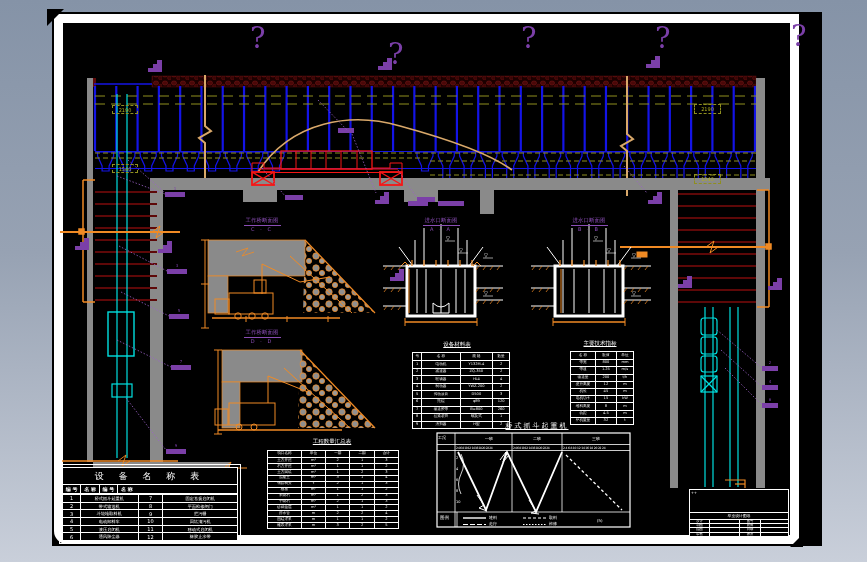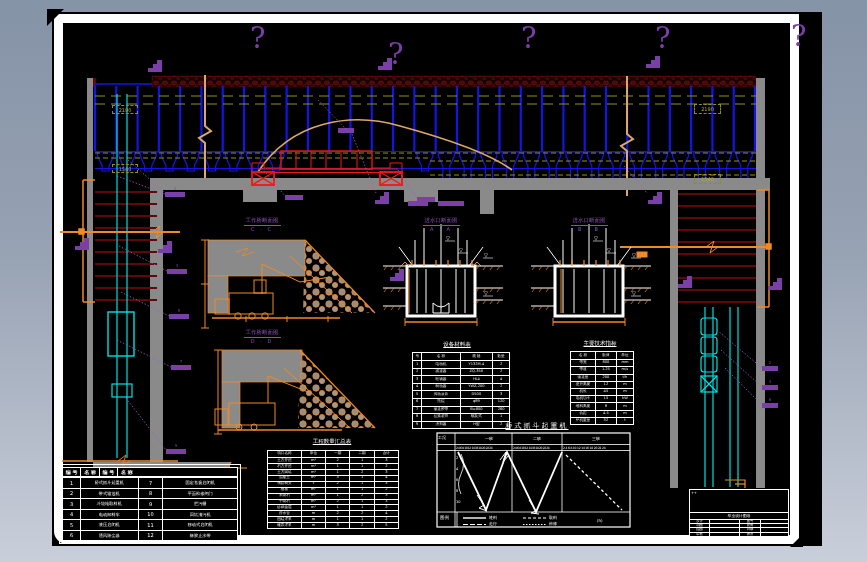--- a/index.html
+++ b/index.html
@@ -808,20 +808,21 @@
   <div class="abs optxt" style="left:563px;top:445.5px;width:66px;font-size:3px;letter-spacing:-0.2px">2 4 6 8 10 12 14 16 18 20 22 24</div>
   <div class="abs" style="left:456px;top:453px;width:5px;font-size:3.5px;line-height:11px;color:#fff;word-break:break-all;white-space:normal">2 4 6 8 10</div>
   <div class="abs optxt" style="left:440px;top:515px;width:16px;font-size:4.5px">图例</div>
   <div class="abs optxt" style="left:489px;top:514.5px;font-size:4px">堆料</div>
   <div class="abs optxt" style="left:549px;top:514.5px;font-size:4px">取料</div>
   <div class="abs optxt" style="left:489px;top:521px;font-size:4px">走行</div>
   <div class="abs optxt" style="left:549px;top:521px;font-size:4px">检修</div>
   <div class="abs optxt" style="left:597px;top:518px;font-size:4px">(h)</div>
 
   <div class="abs eqt">
+    <div class="eqtitle">设 备 名 称 表</div>
     <div class="eqhead">
         <div class="cw1">编 号</div>
         <div class="cw1">名  称</div>
         <div class="cw1">编 号</div>
         <div class="cw1">名  称</div>
       </div>
     <div class="eqbody">
         <div class="eqrow">
         <div class="cw1 num">1</div>
           <div class="cw2 nm">桥式抓斗起重机</div>

